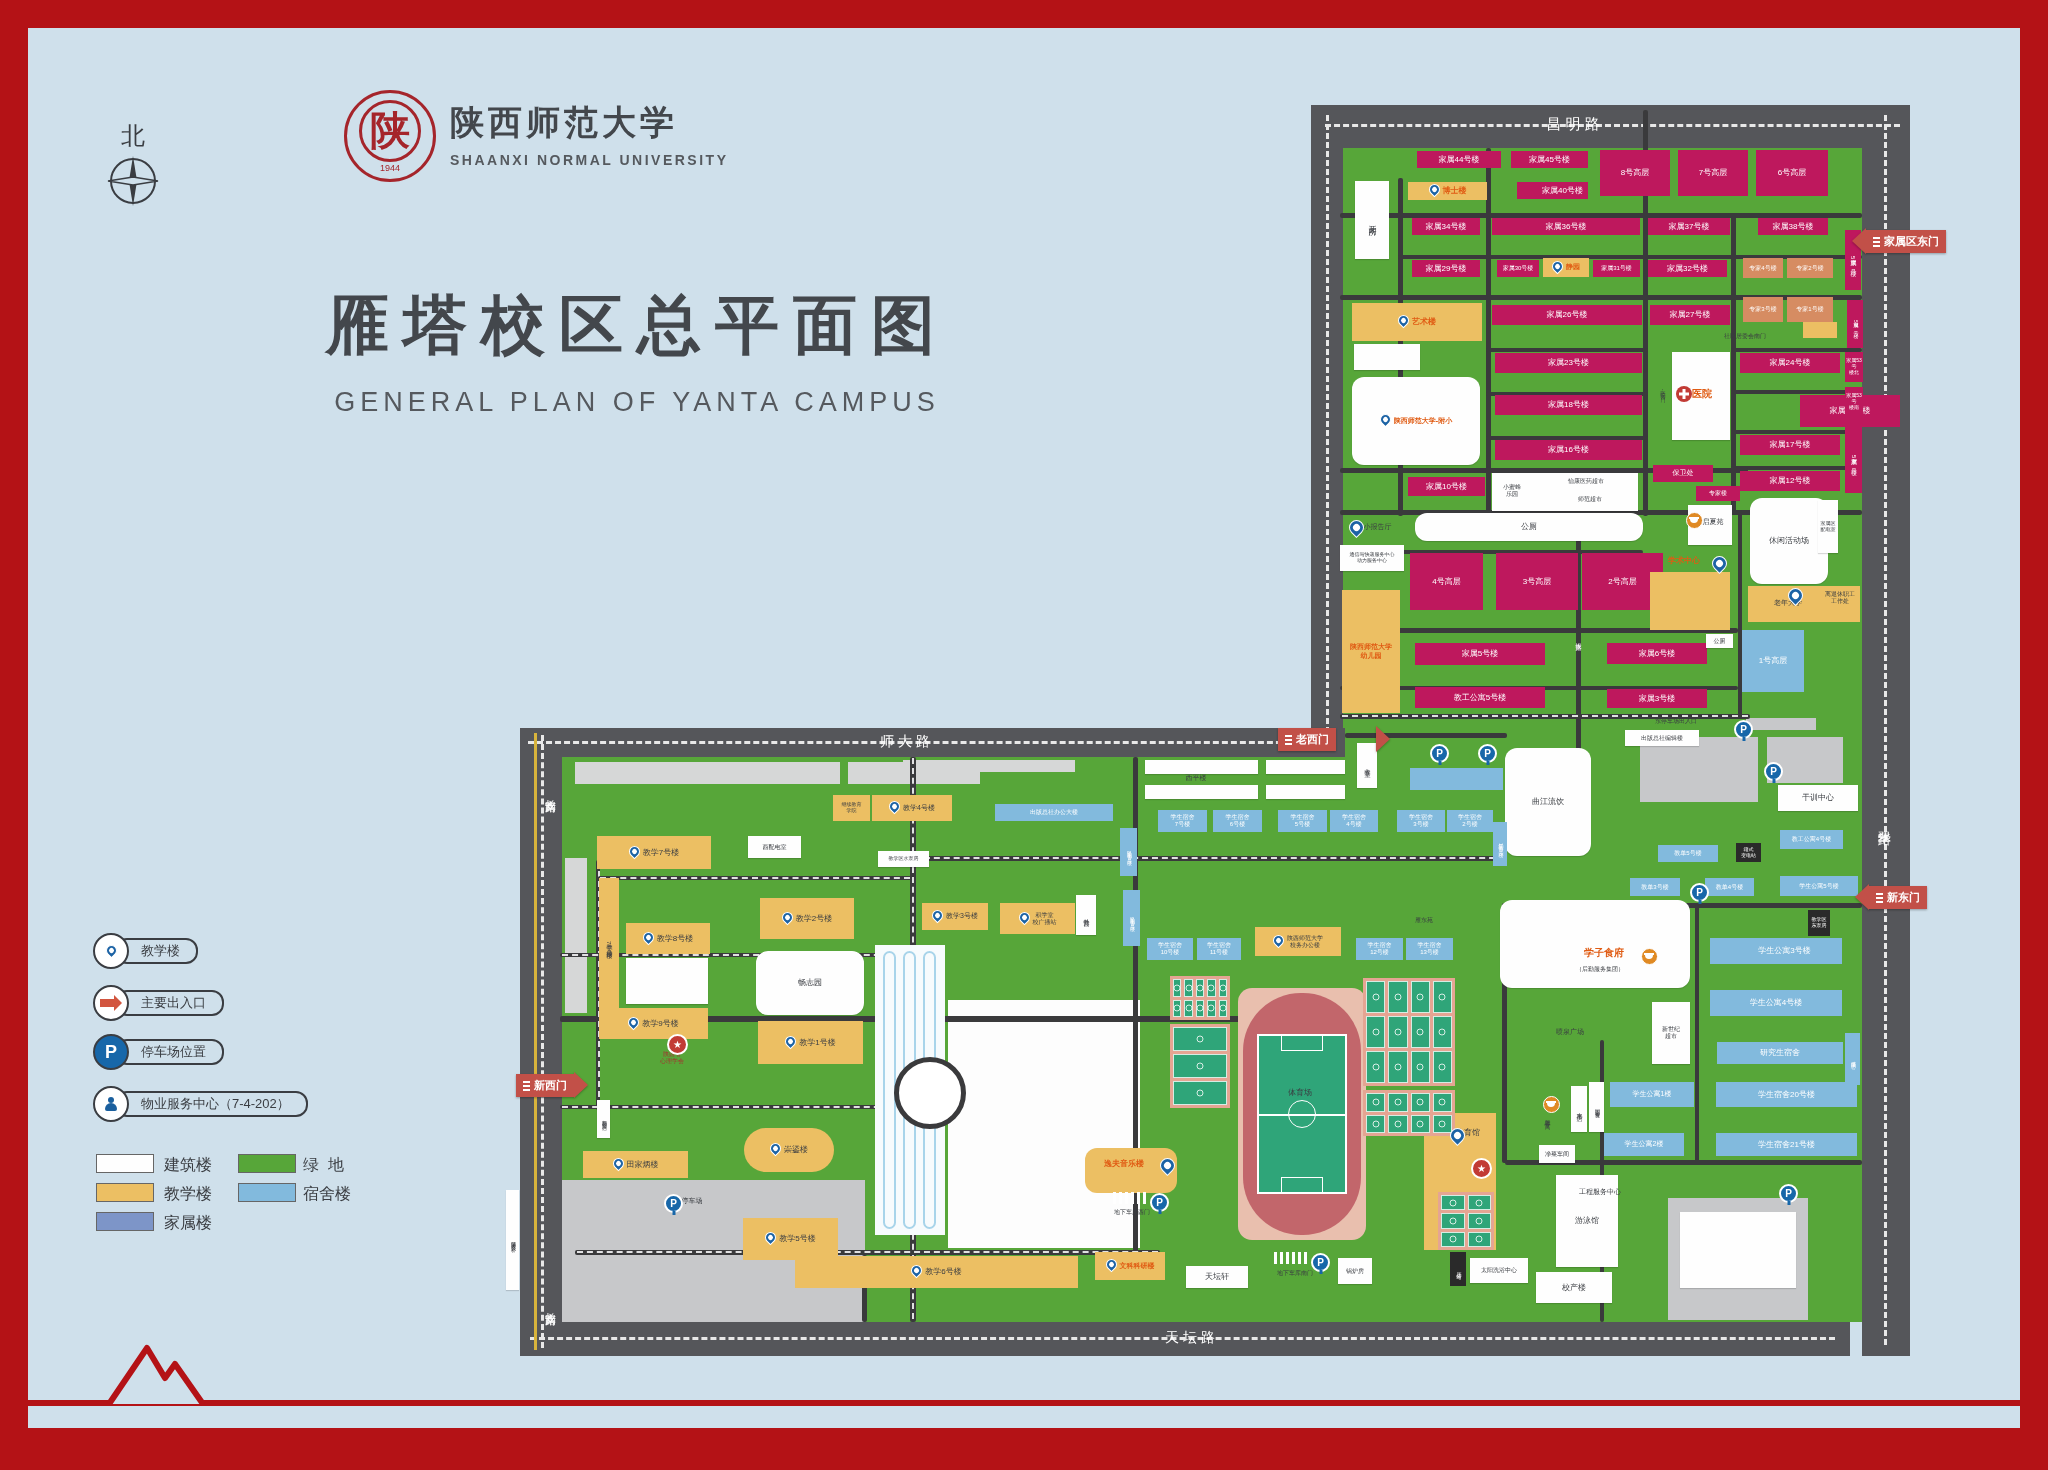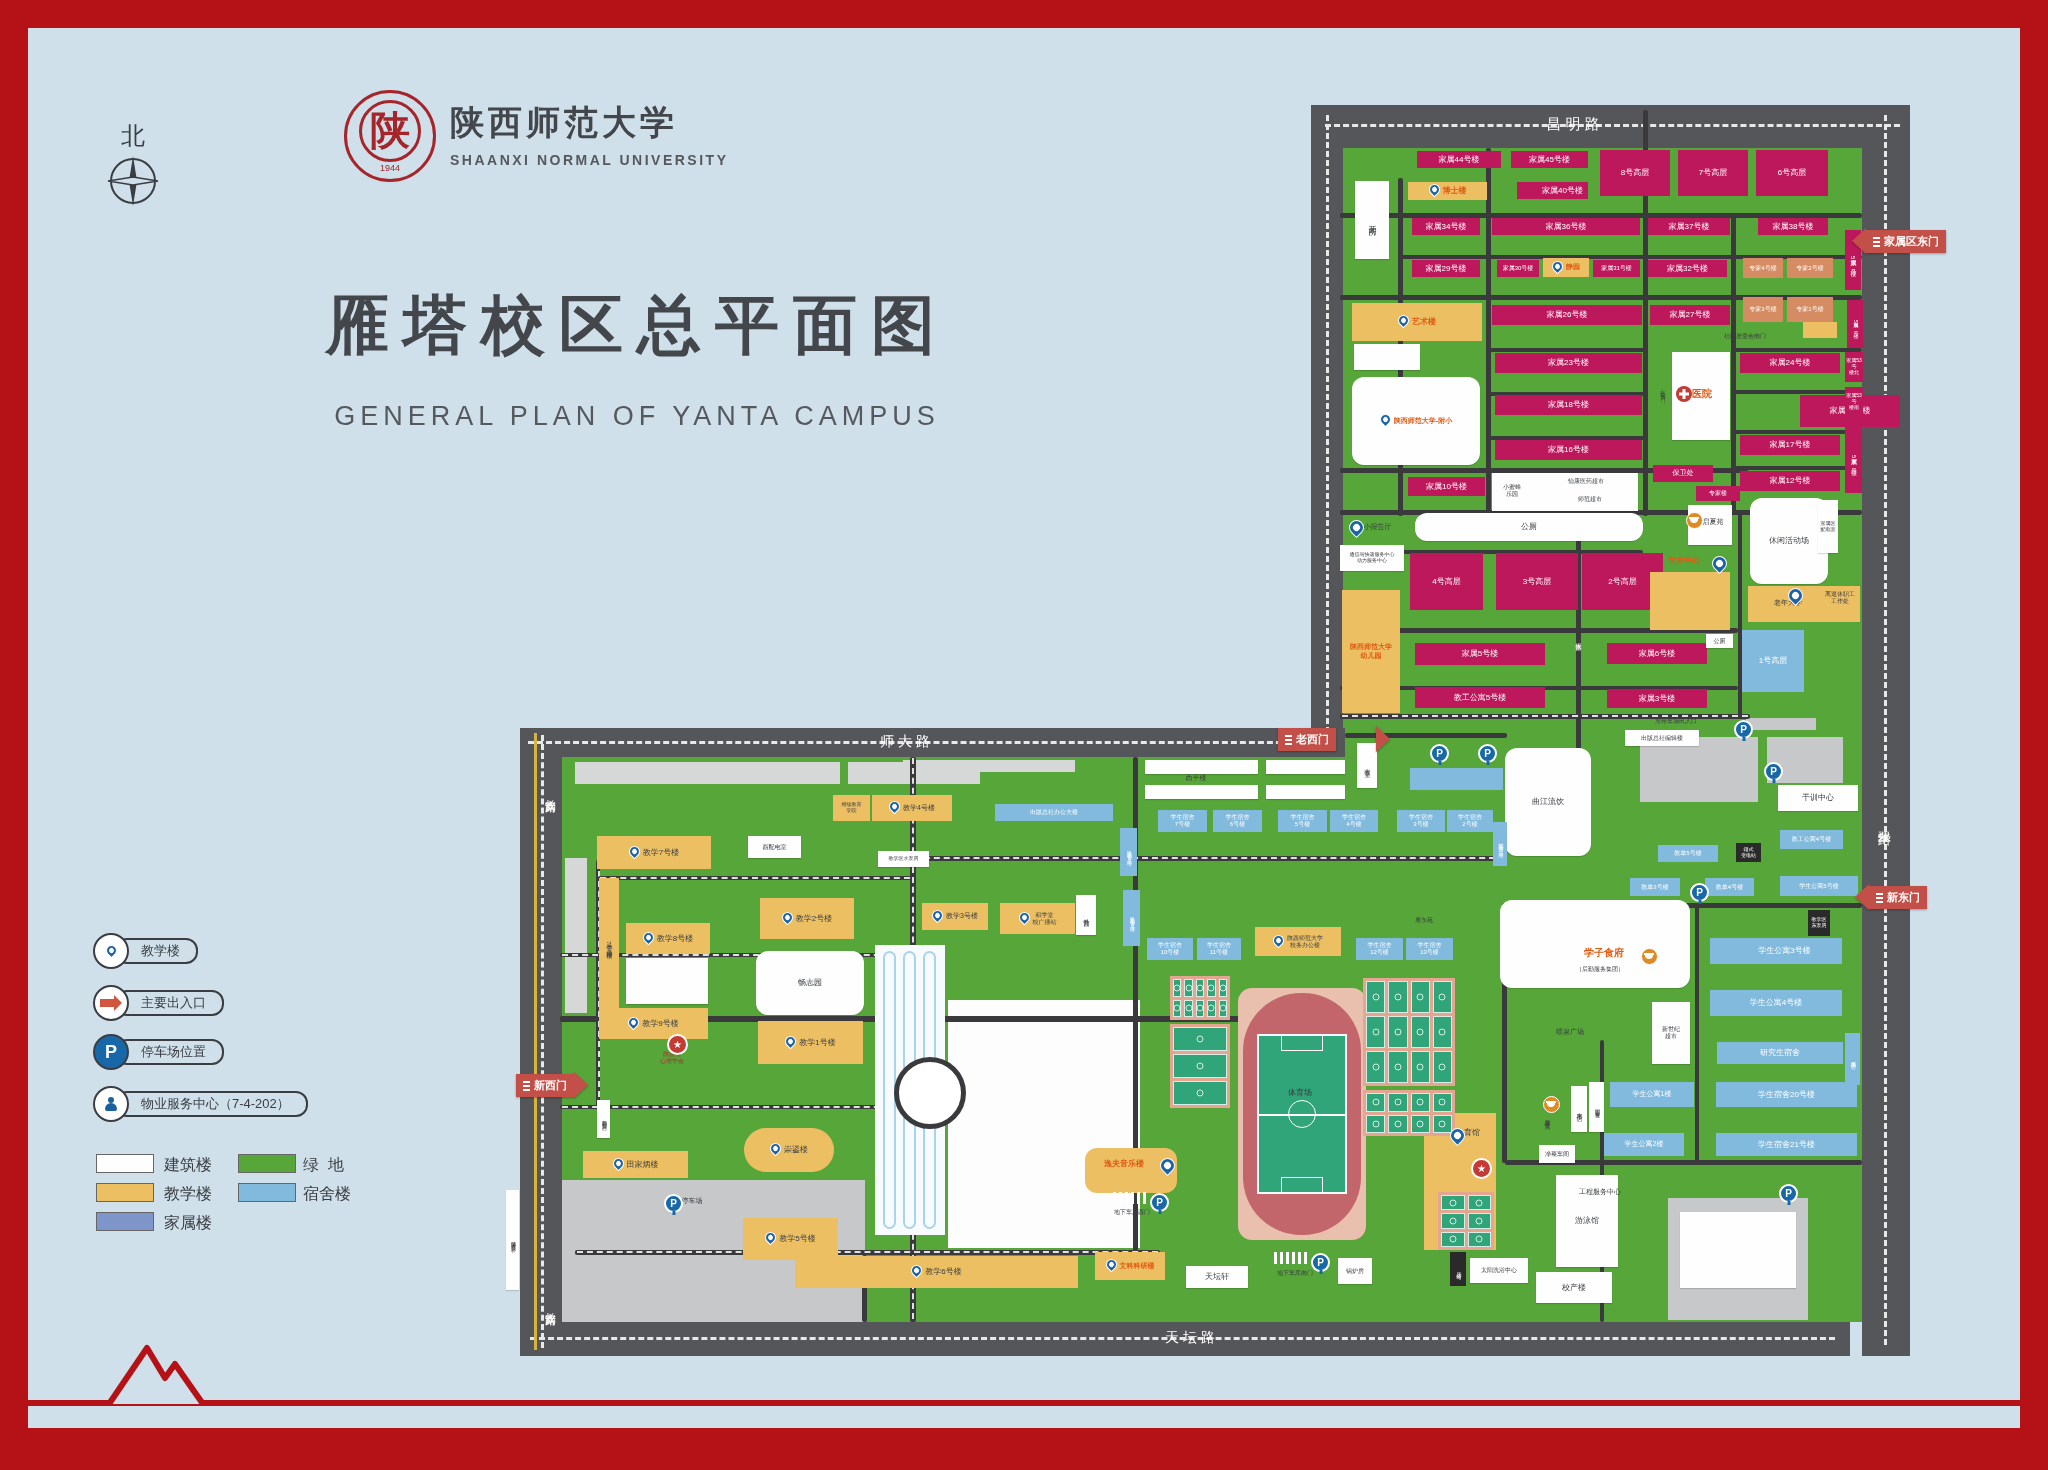--- a/index.html
+++ b/index.html
@@ -5,21 +5,21 @@
   html,body{margin:0;padding:0;background:#9db4c2}
   .page{position:relative;width:2048px;height:1470px;background:#cfe0eb;overflow:hidden;
         font-family:"Liberation Sans","DejaVu Sans",sans-serif;color:#3a3d42}
   .abs{position:absolute}
   
   .frame{position:absolute;background:#b41216;z-index:60}
   .thinline{position:absolute;background:#b41216;z-index:58}
   
   .title-block{position:absolute;left:312px;top:282px;width:650px;text-align:center;z-index:5}
   .title{font-size:64px;font-weight:bold;letter-spacing:14px;color:#43474c}
-  .subtitle{font-size:27px;letter-spacing:5px;color:#55595e;margin-top:32px}
+  .subtitle{font-size:27px;letter-spacing:5px;color:#55595e;margin-top:18px}
   .north{position:absolute;left:98px;top:120px;width:70px;text-align:center;z-index:5}
   .north .nchar{font-size:24px;color:#3a3d42}
   .logo{position:absolute;left:344px;top:90px;display:flex;align-items:flex-start;z-index:5}
   .seal{width:86px;height:86px;border-radius:50%;border:3px solid #a5252b;box-shadow:0 0 0 3px #cfe0eb inset;
         display:flex;flex-direction:column;align-items:center;justify-content:center;color:#a5252b;background:transparent}
   .seal .schar{font-family:"Liberation Serif","DejaVu Serif",serif;font-size:40px;font-weight:bold;border:3px solid #a5252b;border-radius:50%;width:56px;height:56px;display:flex;align-items:center;justify-content:center}
   .seal .syear{font-size:9px;margin-top:1px}
   .logo .ltext{margin-left:14px;padding-top:10px}
   .logo .lcn{font-family:"Liberation Serif","DejaVu Serif",serif;font-size:34px;font-weight:bold;color:#43474c;letter-spacing:4px}
   .logo .len{font-size:14px;font-weight:bold;color:#55595e;letter-spacing:2.5px;margin-top:6px}

